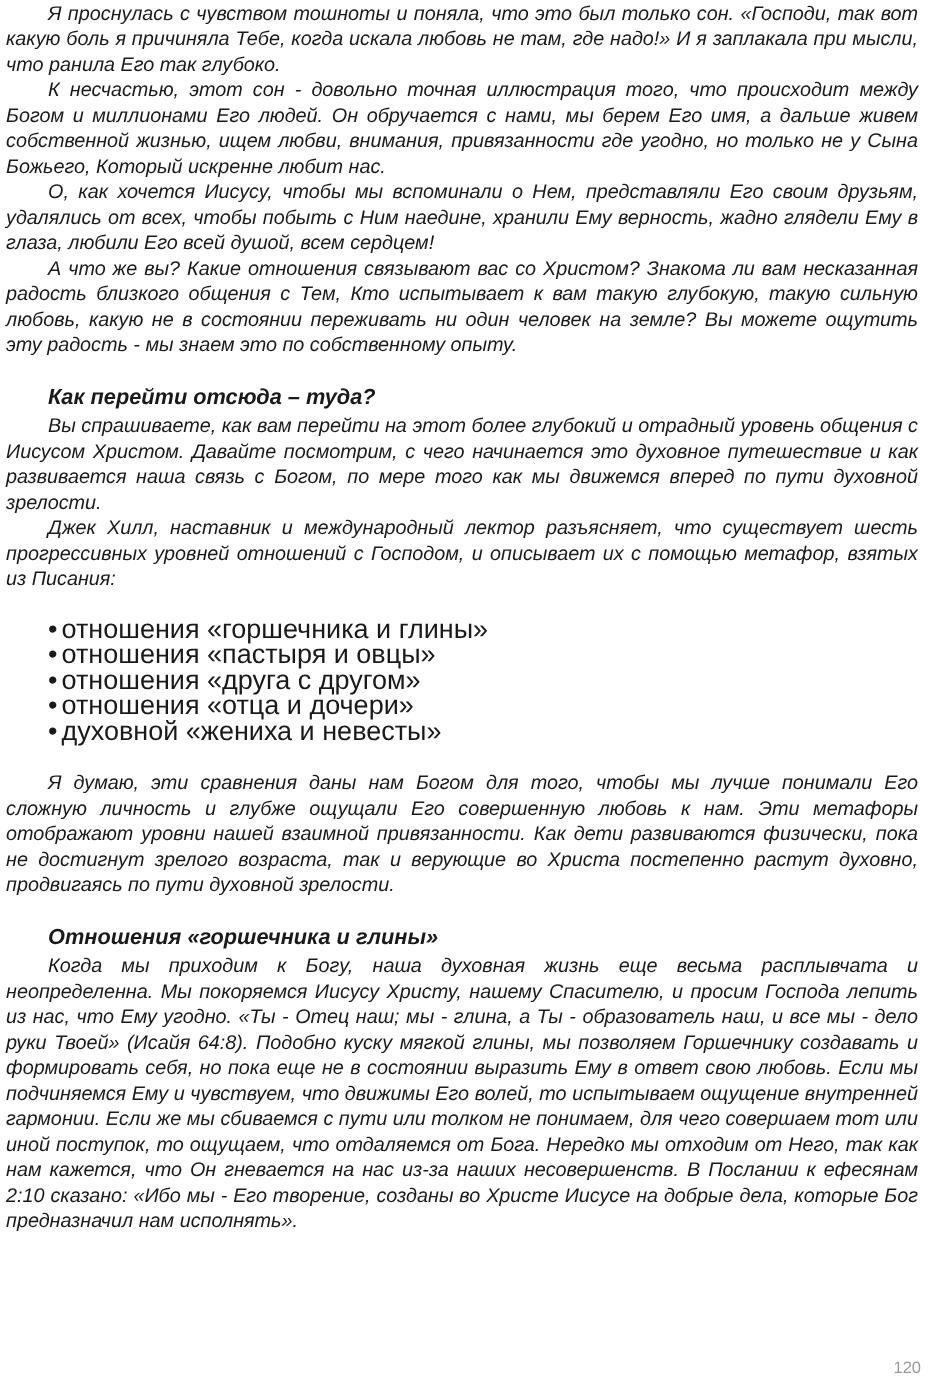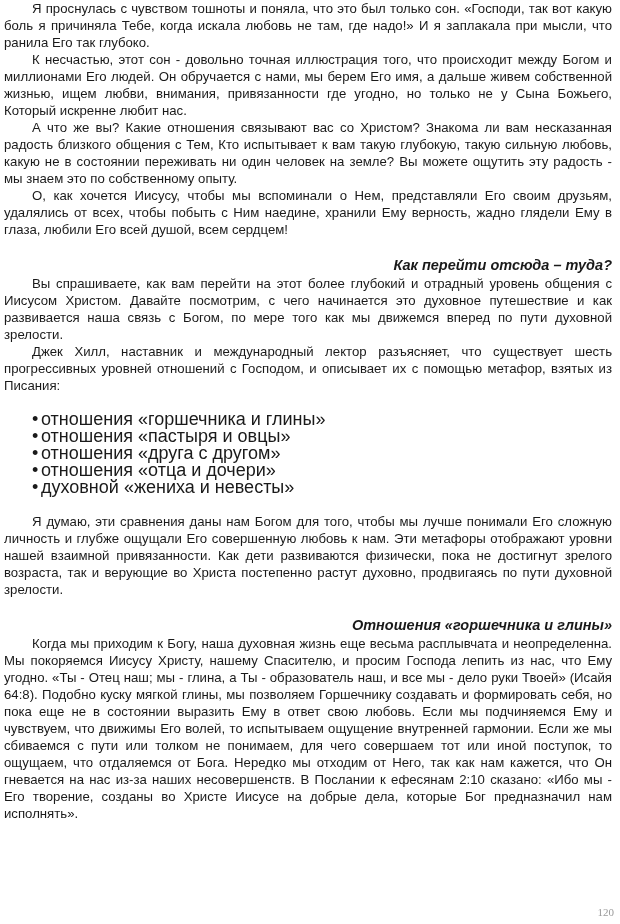--- a/index.html
+++ b/index.html
@@ -1,35 +1,35 @@
 <!DOCTYPE html>
 <html><head>
 <meta charset="utf-8">
 <style>
   html, body { margin: 0; padding: 0; background: #ffffff; }
   body { width: 620px; height: 924px; position: relative; overflow: hidden;
          font-family: "Liberation Sans", "DejaVu Sans", sans-serif; color: #1a1a1a; }
   .page { position: absolute; left: 4px; top: 0; width: 608px; }
-  p.par { margin: 0; font-size: 13.2px; line-height: 17px; text-align: justify; text-indent: 28px; }
-  h2.sub { margin: 0; font-size: 14.5px; font-weight: bold; font-style: italic; line-height: 19px; padding-left: 28px; text-align: right; }
+  p.par { margin: 0; font-size: 13.2px; line-height: 17px; text-align: justify; text-indent: 28px; font-style: italic; }
+  h2.sub { margin: 0; font-size: 14.5px; font-weight: bold; font-style: italic; line-height: 19px; padding-left: 28px; }
   ul.bullets { list-style: none; margin: 0; padding: 0 0 0 28px; }
   ul.bullets li { font-size: 18px; line-height: 17px; }
   ul.bullets li .dot { display: inline-block; width: 9px; }
   .gap-s { height: 17px; }
   .gap-m { height: 18px; }
-  .pagenum { position: absolute; right: 6px; top: 906px; font-size: 11px; color: #9a9a9a; font-family: Liberation Serif, serif; }
+  .pagenum { position: absolute; right: 6px; top: 906px; font-size: 11px; color: #9a9a9a; }
 </style>
 </head>
 <body>
 
 <div class="page">
   <p class="par">Я проснулась с чувством тошноты и поняла, что это был только сон. «Господи, так вот какую боль я причиняла Тебе, когда искала любовь не там, где надо!» И я заплакала при мысли, что ранила Его так глубоко.</p>
   <p class="par">К несчастью, этот сон - довольно точная иллюстрация того, что происходит между Богом и миллионами Его людей. Он обручается с нами, мы берем Его имя, а дальше живем собственной жизнью, ищем любви, внимания, привязанности где угодно, но только не у Сына Божьего, Который искренне любит нас.</p>
+  <p class="par">О, как хочется Иисусу, чтобы мы вспоминали о Нем, представляли Его своим друзьям, удалялись от всех, чтобы побыть с Ним наедине, хранили Ему верность, жадно глядели Ему в глаза, любили Его всей душой, всем сердцем!</p>
   <p class="par">А что же вы? Какие отношения связывают вас со Христом? Знакома ли вам несказанная радость близкого общения с Тем, Кто испытывает к вам такую глубокую, такую сильную любовь, какую не в состоянии переживать ни один человек на земле? Вы можете ощутить эту радость - мы знаем это по собственному опыту.</p>
-  <p class="par">О, как хочется Иисусу, чтобы мы вспоминали о Нем, представляли Его своим друзьям, удалялись от всех, чтобы побыть с Ним наедине, хранили Ему верность, жадно глядели Ему в глаза, любили Его всей душой, всем сердцем!</p>
 
   <div class="gap-m"></div>
   <h2 class="sub">Как перейти отсюда – туда?</h2>
   <p class="par">Вы спрашиваете, как вам перейти на этот более глубокий и отрадный уровень общения с Иисусом Христом. Давайте посмотрим, с чего начинается это духовное путешествие и как развивается наша связь с Богом, по мере того как мы движемся вперед по пути духовной зрелости.</p>
   <p class="par">Джек Хилл, наставник и международный лектор разъясняет, что существует шесть прогрессивных уровней отношений с Господом, и описывает их с помощью метафор, взятых из Писания:</p>
 
   <div class="gap-s"></div>
   <ul class="bullets">
     <li><span class="dot">•</span><span>отношения «горшечника и глины»</span></li>
     <li><span class="dot">•</span><span>отношения  «пастыря и овцы»</span></li>

